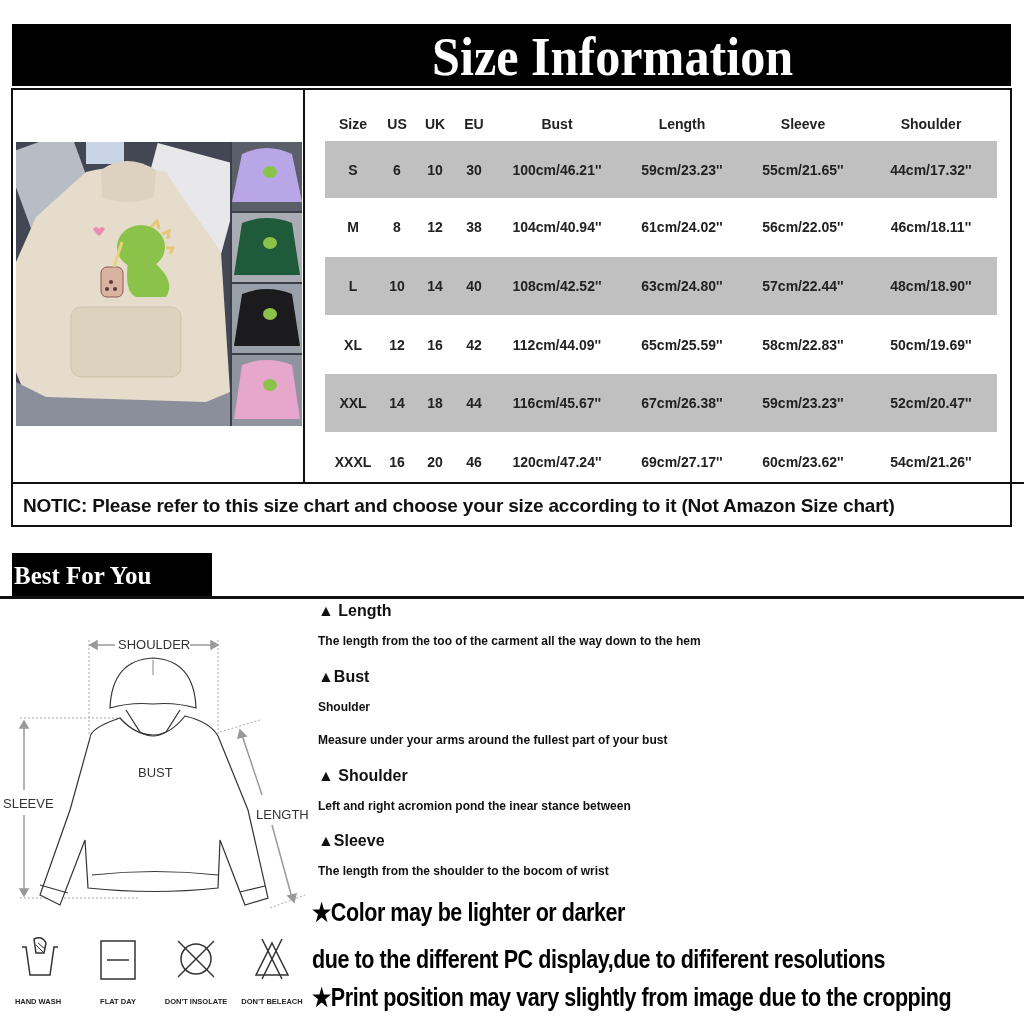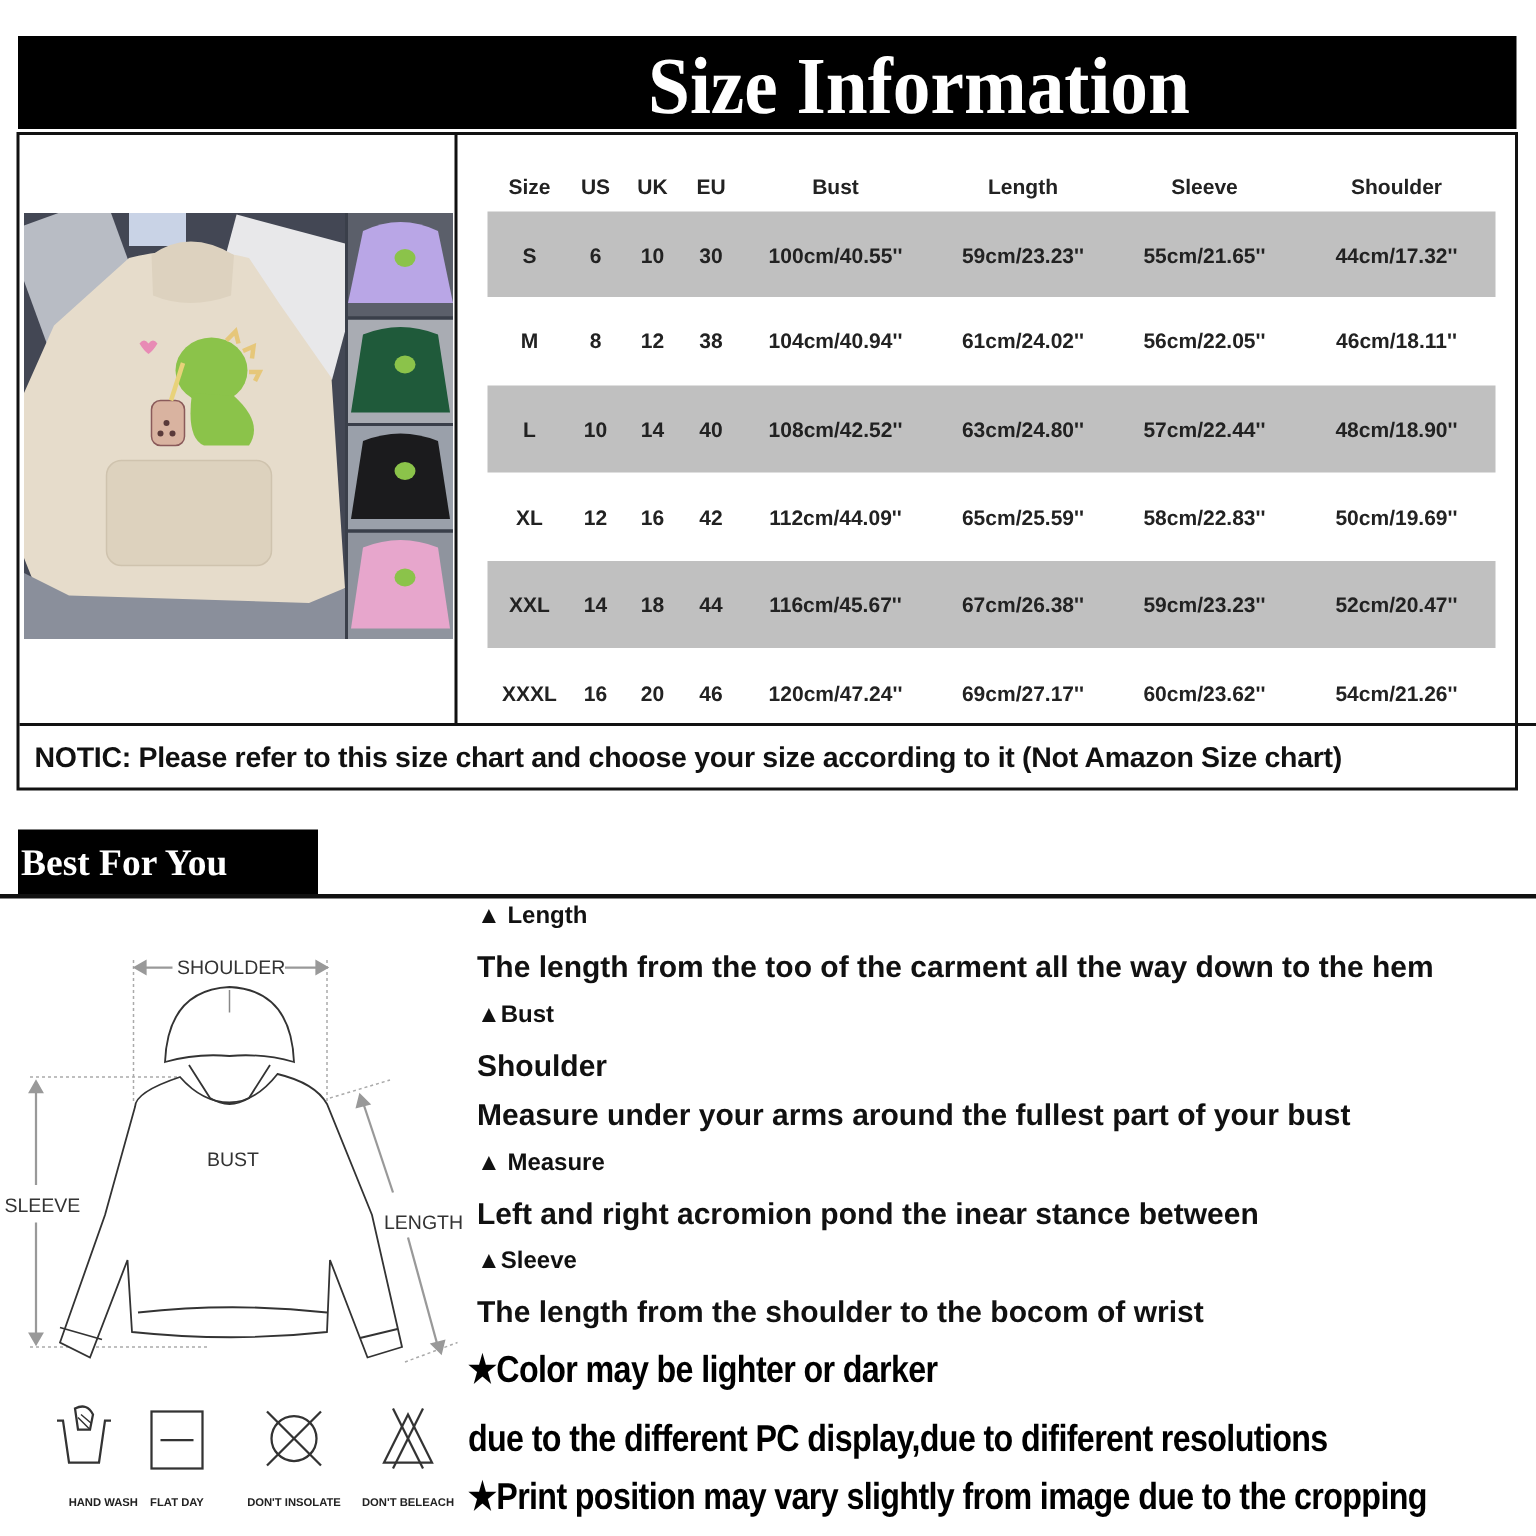--- a/index.html
+++ b/index.html
@@ -59,21 +59,21 @@
 
   .diagram { position: absolute; left: 0; top: 610px; width: 310px; height: 310px; }
   .diagram svg { width: 310px; height: 310px; }
   .dlabel { font-family: "Liberation Sans", sans-serif; font-size: 13px; fill: #333; }
 
   .care { position: absolute; left: 0; top: 935px; width: 310px; height: 89px; }
   .care-item { position: absolute; top: 0; width: 76px; text-align: center; }
   .care-item svg { display: block; margin: 0 auto; }
   .care-label { font-size: 7.5px; font-weight: bold; color: #222; margin-top: 16px; white-space: nowrap; }
 
-  .desc { position: absolute; left: 318px; font-weight: bold; font-size: 20px; color: #111; white-space: nowrap; }
+  .desc { position: absolute; left: 318px; font-weight: bold; font-size: 12px; color: #111; white-space: nowrap; }
   .desc.head { font-size: 16px; }
   .star-line {
     position: absolute; left: 312px; font-family: "Liberation Sans", sans-serif;
     font-weight: bold; font-size: 25px; color: #000; white-space: nowrap;
     transform: scaleX(0.86); transform-origin: left top; letter-spacing: -0.5px;
   }
 </style>
 </head>
 <body>
 
@@ -147,21 +147,21 @@
       <span class="c-len">Length</span>
       <span class="c-sl">Sleeve</span>
       <span class="c-sh">Shoulder</span>
     </div>
 
     <div class="tbl-row shade" style="top:38px;height:57px;">
       <span class="c-size">S</span>
       <span class="c-us">6</span>
       <span class="c-uk">10</span>
       <span class="c-eu">30</span>
-      <span class="c-bust">100cm/40.55''</span>
+      <span class="c-bust">100cm/46.21''</span>
       <span class="c-len">59cm/23.23''</span>
       <span class="c-sl">55cm/21.65''</span>
       <span class="c-sh">44cm/17.32''</span>
     </div>
     <div class="tbl-row" style="top:96px;height:56px;">
       <span class="c-size">M</span>
       <span class="c-us">8</span>
       <span class="c-uk">12</span>
       <span class="c-eu">38</span>
       <span class="c-bust">104cm/40.94''</span>
@@ -254,21 +254,21 @@
     </g>
     <line x1="153" y1="50" x2="153" y2="65" stroke="#888"></line>
     <text class="dlabel" x="118" y="39">SHOULDER</text>
     <text class="dlabel" x="138" y="167">BUST</text>
     <text class="dlabel" x="3" y="198">SLEEVE</text>
     <text class="dlabel" x="256" y="209">LENGTH</text>
   </svg>
 </div>
 
 <div class="care">
-  <div class="care-item" style="left:16px;text-align:right;">
+  <div class="care-item" style="left:0;">
     <svg width="40" height="46" viewBox="0 0 40 46">
       <path d="M4 12 L8 12 L12 40 L32 40 L36 12 L40 12" fill="none" stroke="#333" stroke-width="1.5"></path>
       <path d="M16 4 Q24 0 28 8 L26 18 L18 18 Z" fill="none" stroke="#333" stroke-width="1.5"></path>
       <path d="M18 10 L26 18 M20 8 L27 14" stroke="#333" stroke-width="1"></path>
     </svg>
     <div class="care-label">HAND WASH</div>
   </div>
   <div class="care-item" style="left:80px;">
     <svg width="40" height="46" viewBox="0 0 40 46">
       <rect x="3" y="6" width="34" height="38" fill="none" stroke="#333" stroke-width="1.5"></rect>
@@ -292,20 +292,20 @@
     </svg>
     <div class="care-label">DON'T BELEACH</div>
   </div>
 </div>
 
 <div class="desc head" style="top:602px;">▲ Length</div>
 <div class="desc" style="top:634px;">The length from the too of the carment all the way down to the hem</div>
 <div class="desc head" style="top:668px;">▲Bust</div>
 <div class="desc" style="top:700px;">Shoulder</div>
 <div class="desc" style="top:733px;">Measure under your arms around the fullest part of your bust</div>
-<div class="desc head" style="top:767px;">▲ Measure</div>
+<div class="desc head" style="top:767px;">▲ Shoulder</div>
 <div class="desc" style="top:799px;">Left and right acromion pond the inear stance between</div>
 <div class="desc head" style="top:832px;">▲Sleeve</div>
 <div class="desc" style="top:864px;">The length from the shoulder to the bocom of wrist</div>
 
 <div class="star-line" style="top:898px;">★Color may be lighter or darker</div>
 <div class="star-line" style="top:945px;">due to the different PC display,due to dififerent resolutions</div>
 <div class="star-line" style="top:983px;">★Print position may vary slightly from image due to the cropping</div>
 
 </body></html>

